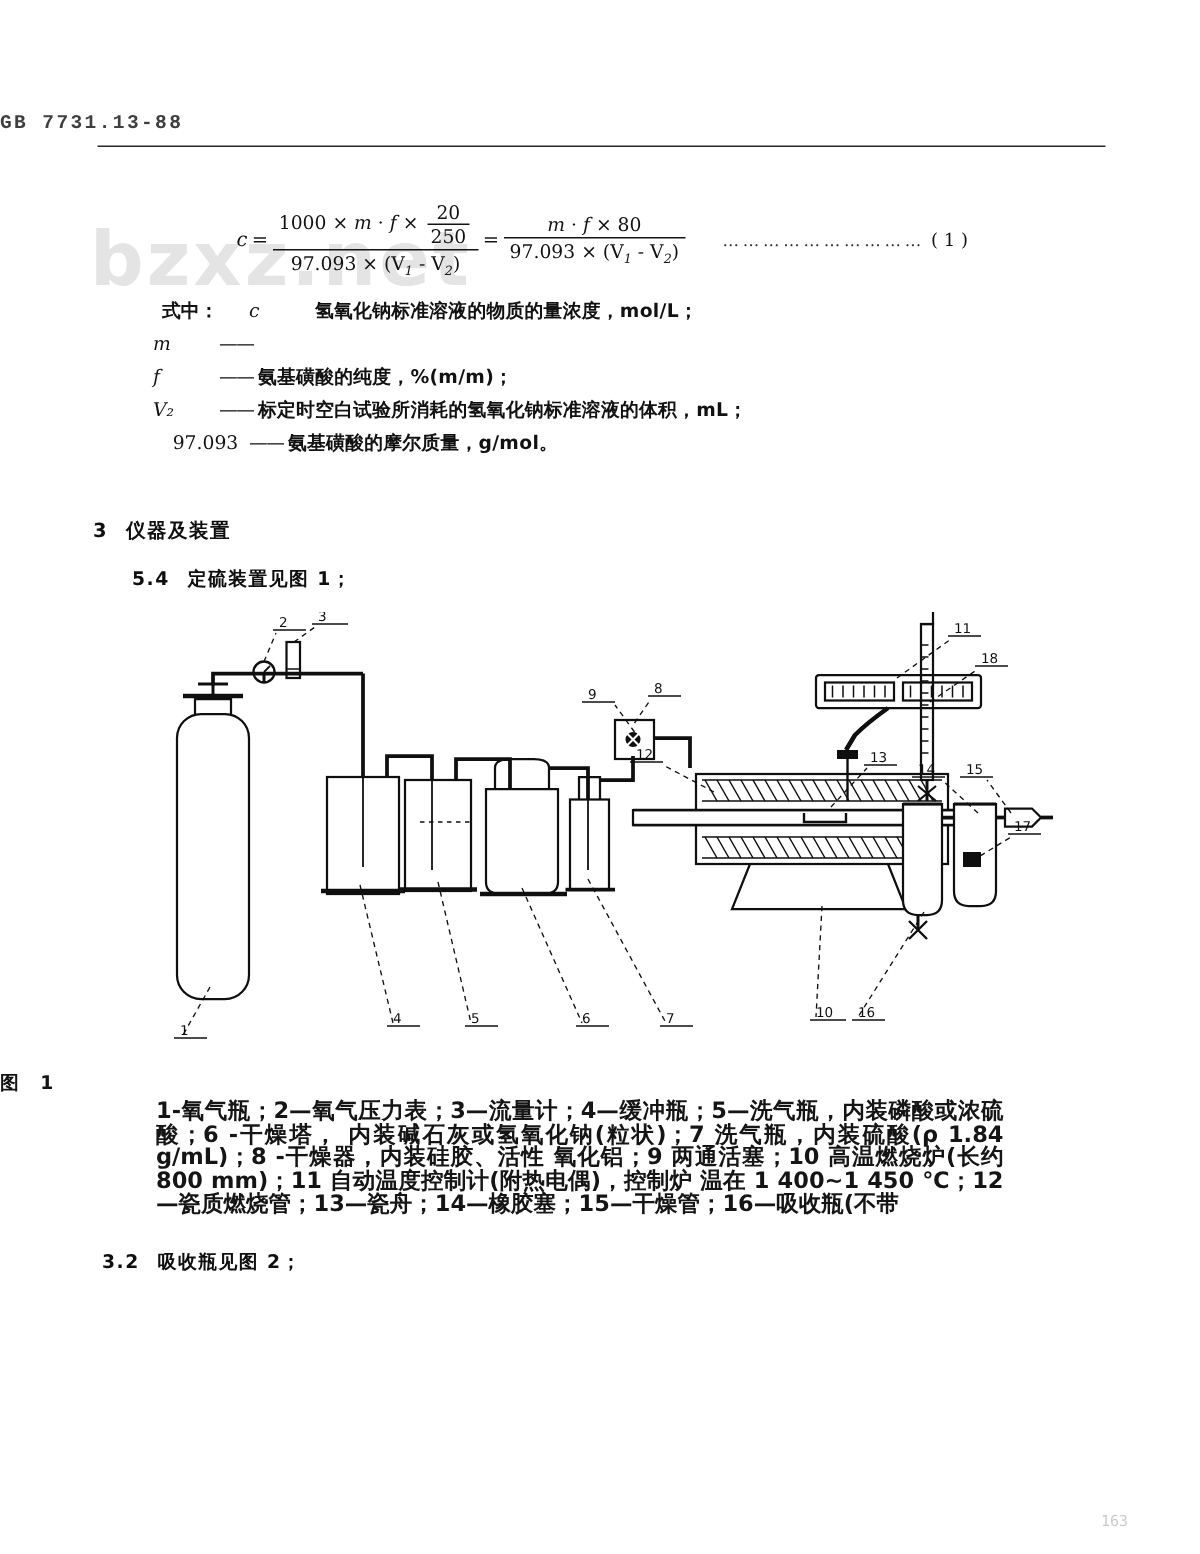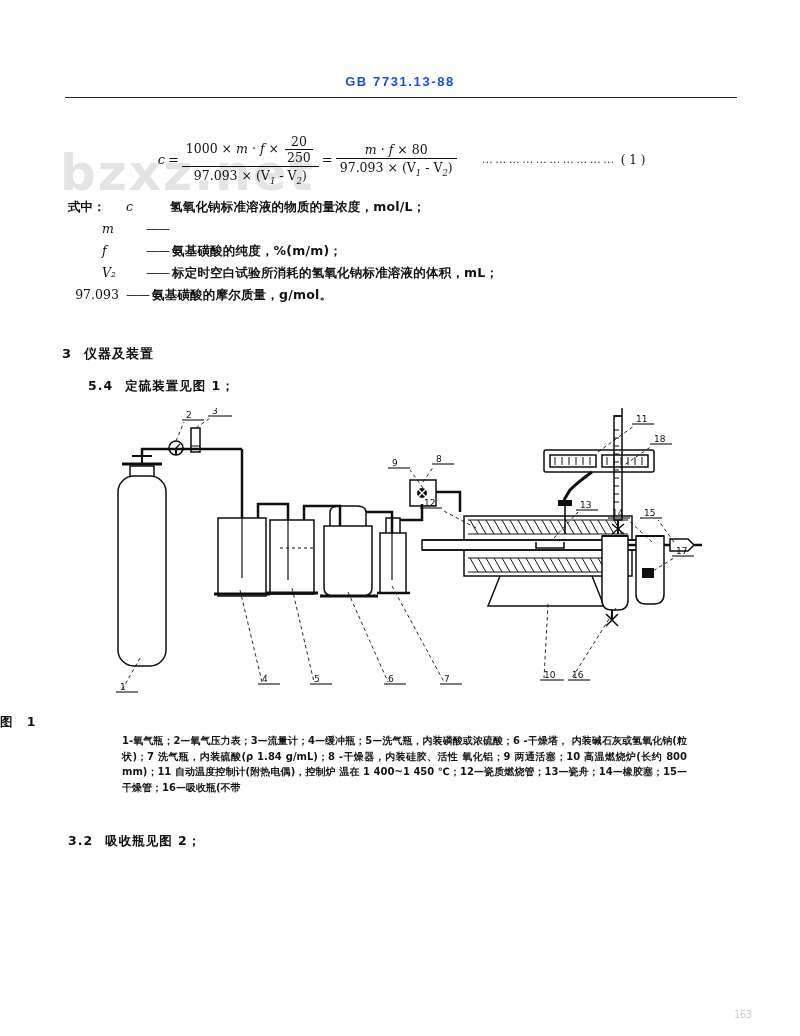--- a/index.html
+++ b/index.html
@@ -35,27 +35,27 @@
     user-select: none;
     pointer-events: none;
     z-index: 0;
   }
   
   .hdr {
     position: absolute;
     left: 0;
     top: 74px;
     width: 800px;
-    text-align: center;
+    text-align: left;
     font-size: 13px;
     letter-spacing: 1.6px;
-    color: #1d4ed8;
+    color: #404040;
     font-weight: bold;
     z-index: 3;
-    font-family: Liberation Sans, sans-serif;
+    font-family: Liberation Mono, monospace;
   }
   .hdr-rule {
     position: absolute;
     left: 65px;
     top: 97px;
     width: 672px;
     height: 1px;
     background: #2a2a2a;
     z-index: 3;
   }
@@ -132,21 +132,21 @@
     width: 44px;
     flex: 0 0 auto;
     font-family: "DejaVu Serif", serif;
     font-style: italic;
     text-align: left;
     padding-left: 6px;
   }
   .def-dash { flex: 0 0 auto; padding-right: 3px; letter-spacing: -1px; }
   .def-txt { flex: 1 1 auto; font-weight: bold; letter-spacing: 0.2px; }
   .defrow.indent1 { padding-left: 28px; }
-  .defrow.indent0 { padding-left: 0; }
+  .defrow.indent0 { padding-left: 0; margin-left: 40px; }
   
   .sect {
     position: absolute;
     z-index: 3;
     color: #111;
     font-weight: bold;
     font-size: 13px;
     letter-spacing: 1px;
   }
   .sect .num { margin-right: 12px; }
@@ -166,25 +166,25 @@
     width: 800px;
     text-align: left;
     font-size: 12.5px;
     font-weight: bold;
     letter-spacing: 5px;
     color: #151515;
     z-index: 3;
   }
   .figlegend {
     position: absolute;
-    left: 122px;
+    left: 104px;
     top: 733px;
     width: 565px;
     z-index: 3;
-    font-size: 10px;
+    font-size: 15px;
     line-height: 15.5px;
     color: #171717;
     font-weight: bold;
     text-align: justify;
   }
   .figlegend .lastline { text-align: center; display: block; }
   
   .pageno {
     position: absolute;
     right: 48px;

